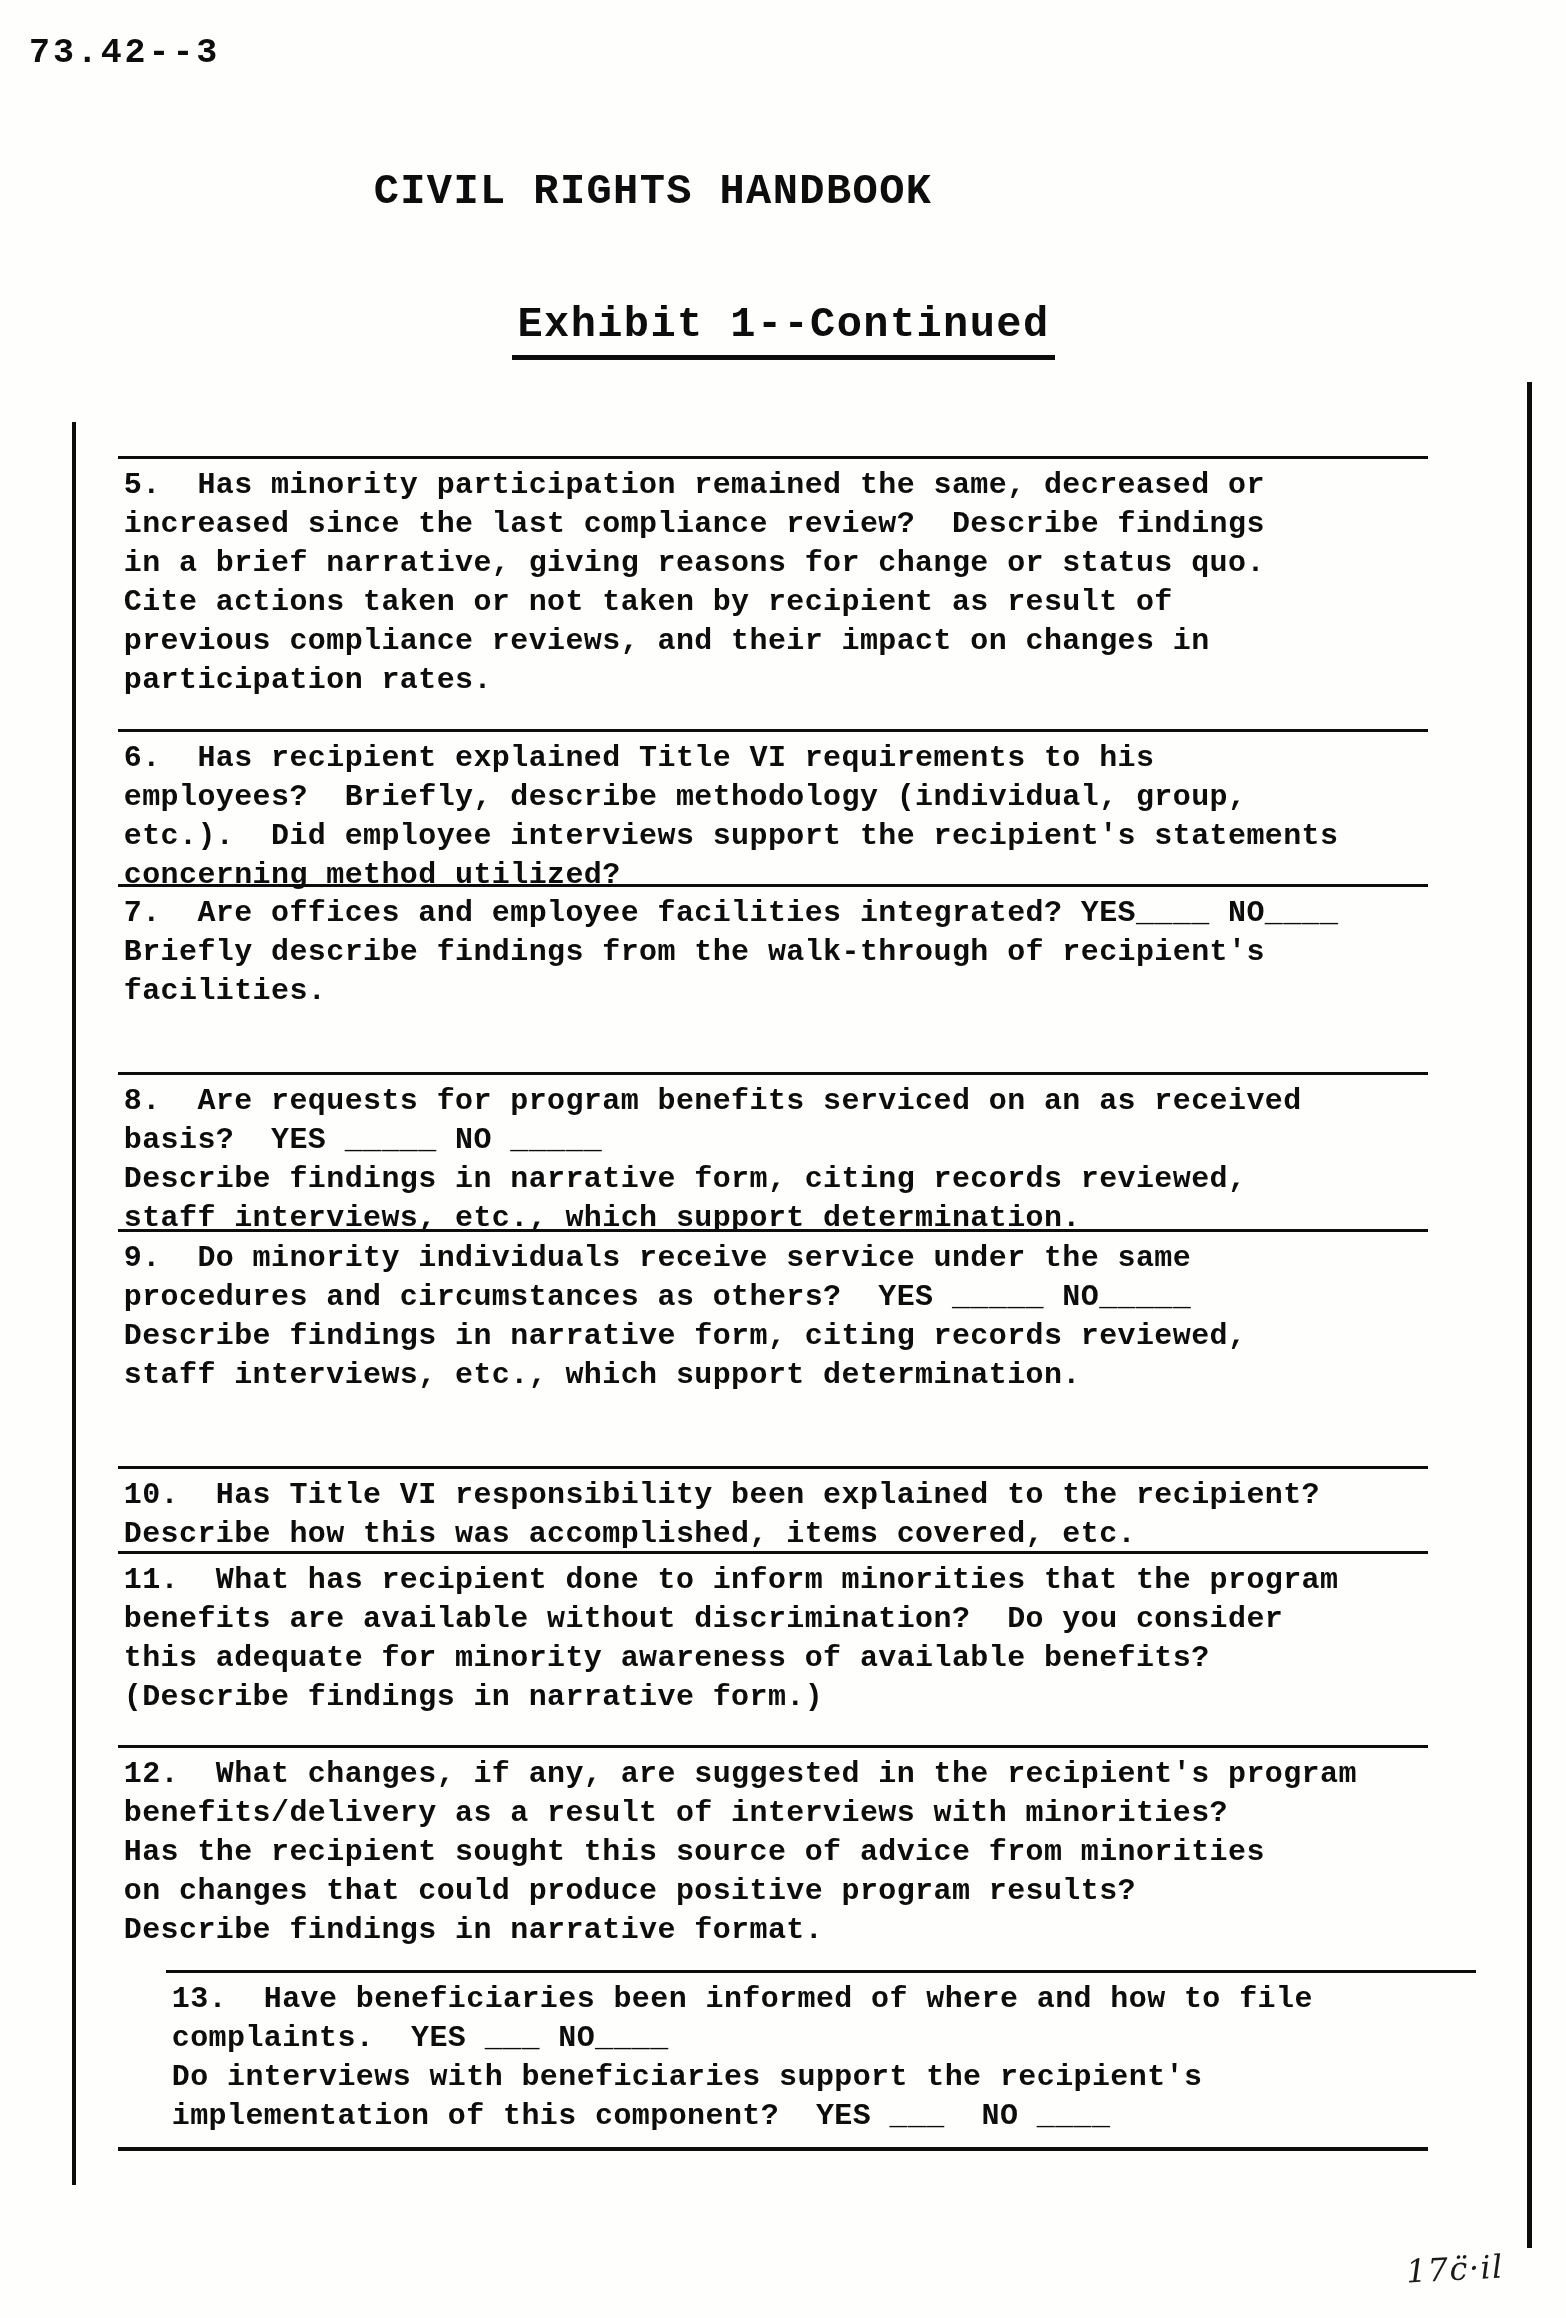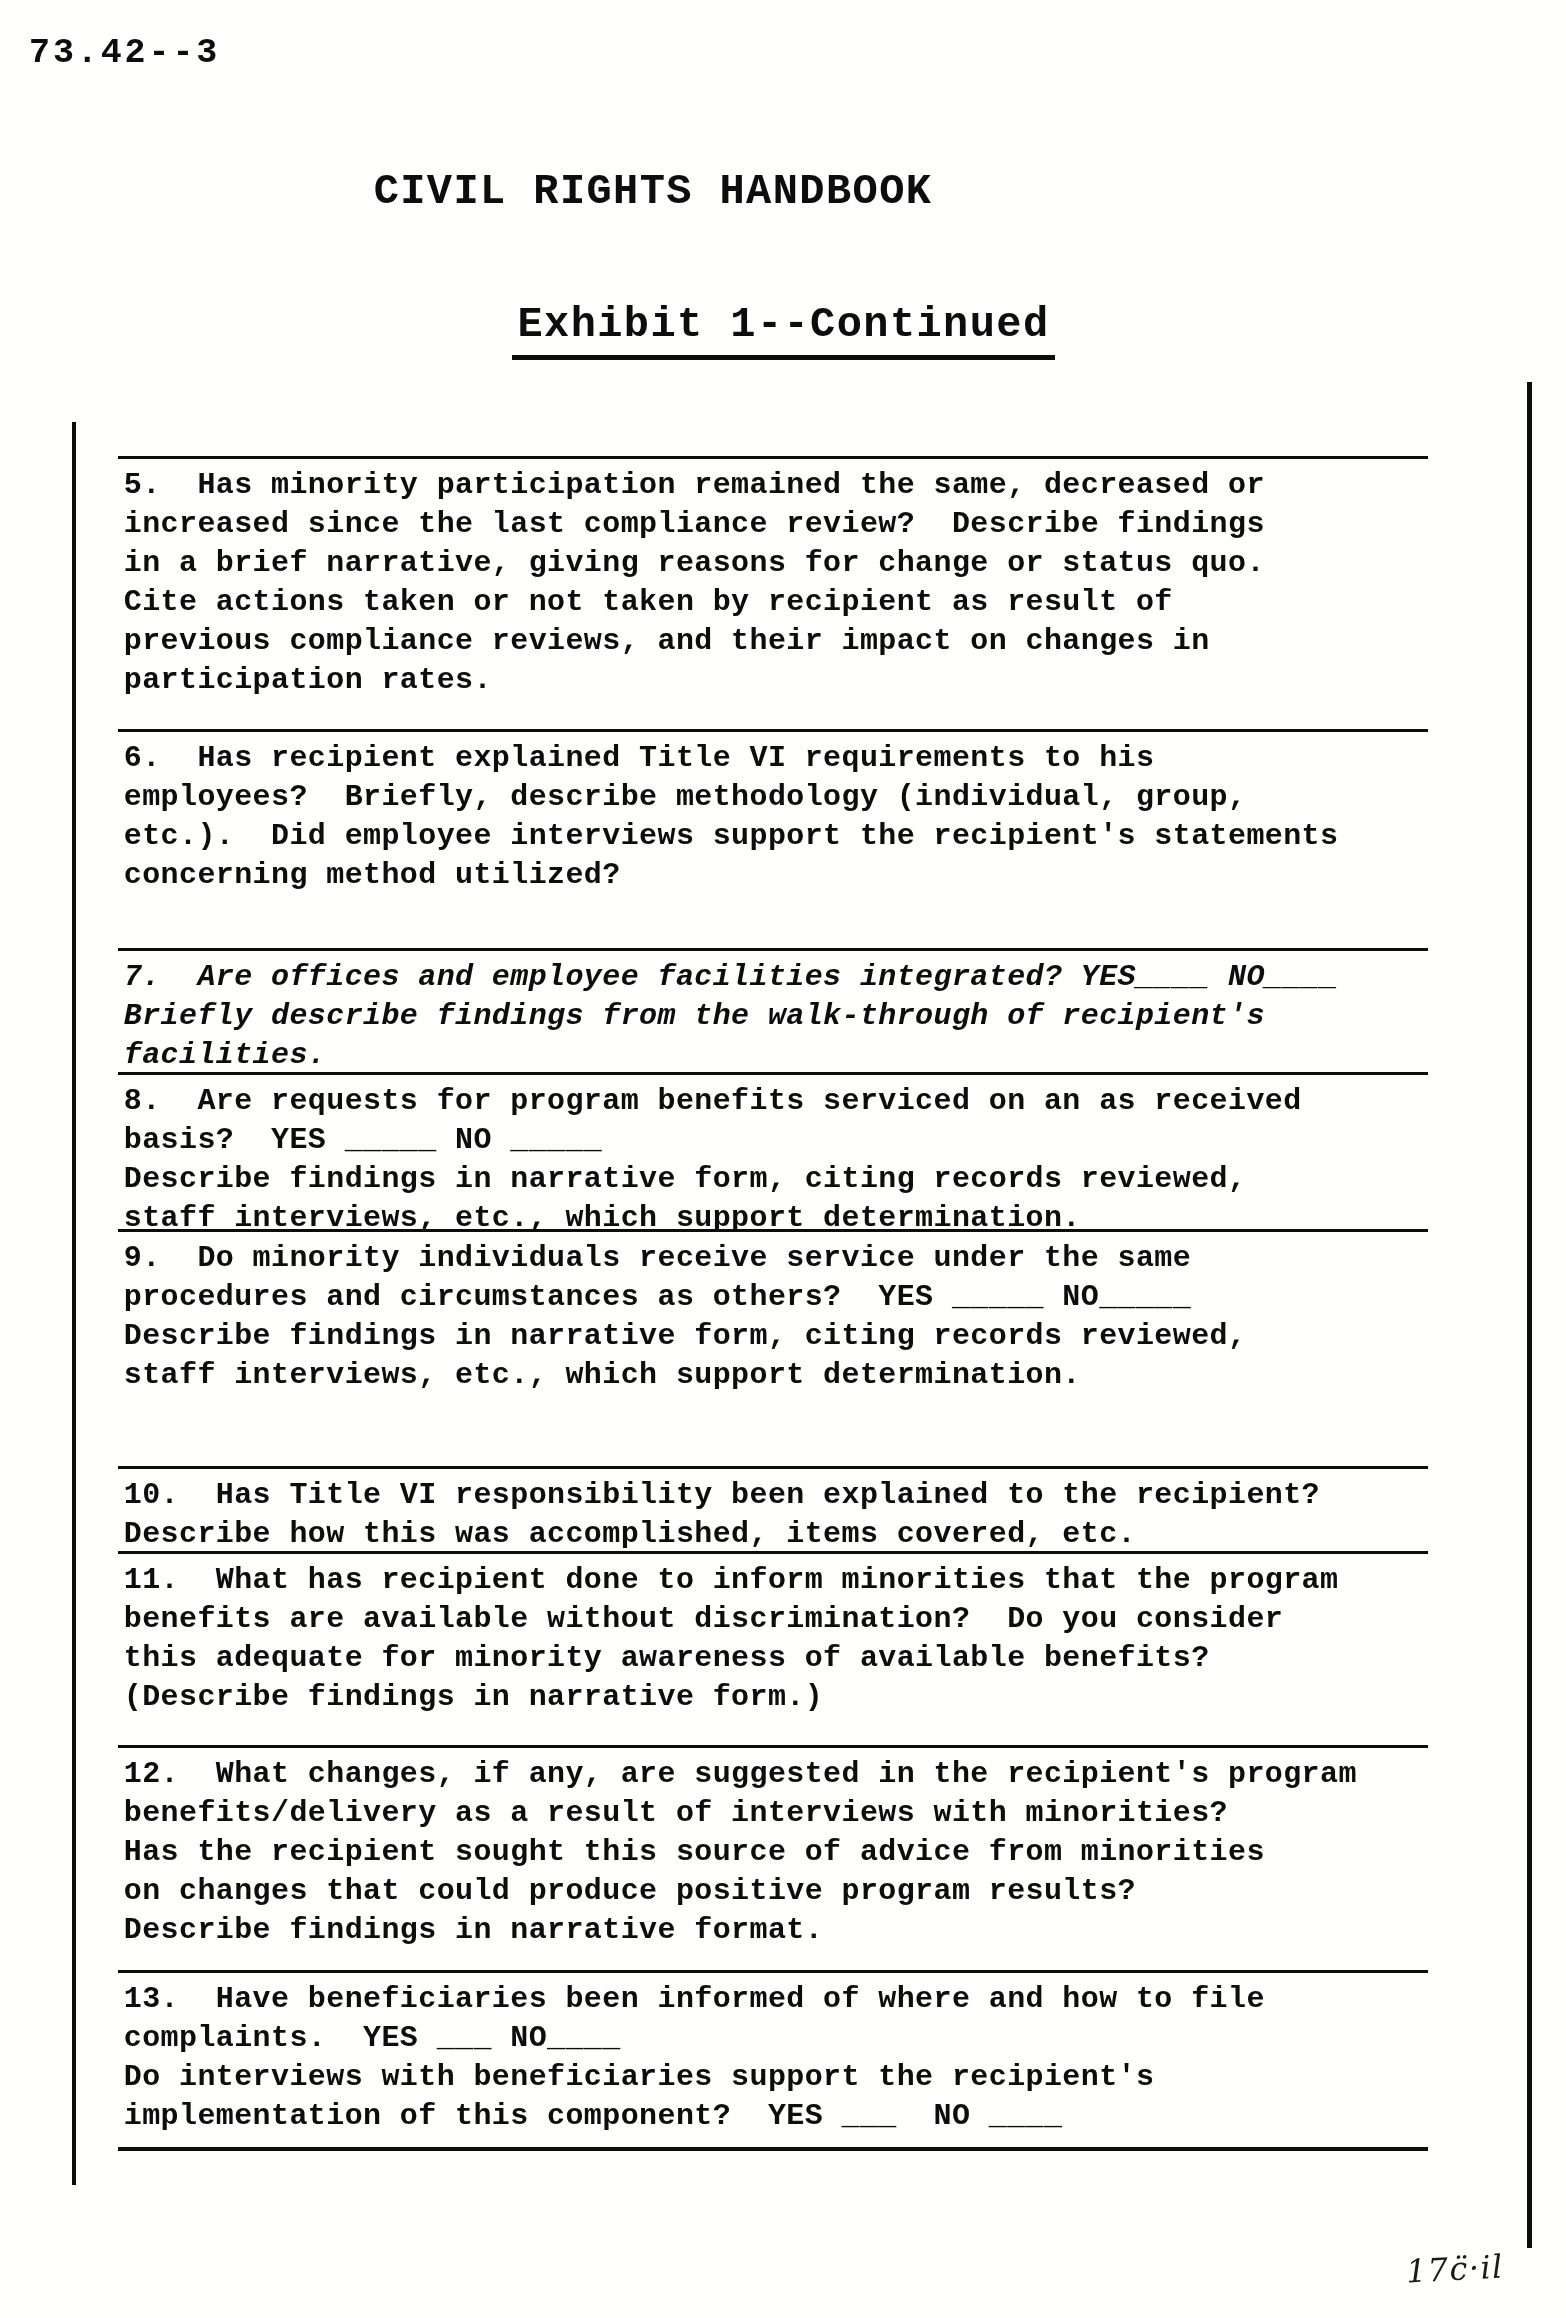--- a/index.html
+++ b/index.html
@@ -132,21 +132,21 @@
         <div class="form-line">Cite actions taken or not taken by recipient as result of</div>
         <div class="form-line">previous compliance reviews, and their impact on changes in</div>
         <div class="form-line">participation rates.</div>
       </div>
       <div class="form-item" style="top: 729px;">
         <div class="form-line">6.  Has recipient explained Title VI requirements to his</div>
         <div class="form-line">employees?  Briefly, describe methodology (individual, group,</div>
         <div class="form-line">etc.).  Did employee interviews support the recipient's statements</div>
         <div class="form-line">concerning method utilized?</div>
       </div>
-      <div class="form-item" style="top: 948px; font-style: italic;">
+      <div class="form-item" style="top: 884px;">
         <div class="form-line">7.  Are offices and employee facilities integrated? YES____ NO____</div>
         <div class="form-line">Briefly describe findings from the walk-through of recipient's</div>
         <div class="form-line">facilities.</div>
       </div>
       <div class="form-item" style="top: 1072px;">
         <div class="form-line">8.  Are requests for program benefits serviced on an as received</div>
         <div class="form-line">basis?  YES _____ NO _____</div>
         <div class="form-line">Describe findings in narrative form, citing records reviewed,</div>
         <div class="form-line">staff interviews, etc., which support determination.</div>
       </div>
@@ -166,21 +166,21 @@
         <div class="form-line">this adequate for minority awareness of available benefits?</div>
         <div class="form-line">(Describe findings in narrative form.)</div>
       </div>
       <div class="form-item" style="top: 1745px;">
         <div class="form-line">12.  What changes, if any, are suggested in the recipient's program</div>
         <div class="form-line">benefits/delivery as a result of interviews with minorities?</div>
         <div class="form-line">Has the recipient sought this source of advice from minorities</div>
         <div class="form-line">on changes that could produce positive program results?</div>
         <div class="form-line">Describe findings in narrative format.</div>
       </div>
-      <div class="form-item" style="top: 1970px;">
+      <div class="form-item" style="top: 1970px; margin-left: 48px;">
         <div class="form-line">13.  Have beneficiaries been informed of where and how to file</div>
         <div class="form-line">complaints.  YES ___ NO____</div>
         <div class="form-line">Do interviews with beneficiaries support the recipient's</div>
         <div class="form-line">implementation of this component?  YES ___  NO ____</div>
       </div>
     </div>
 
   <div class="closing-rule"></div>
 
   <div class="handwritten-mark">17c̈·il</div>

